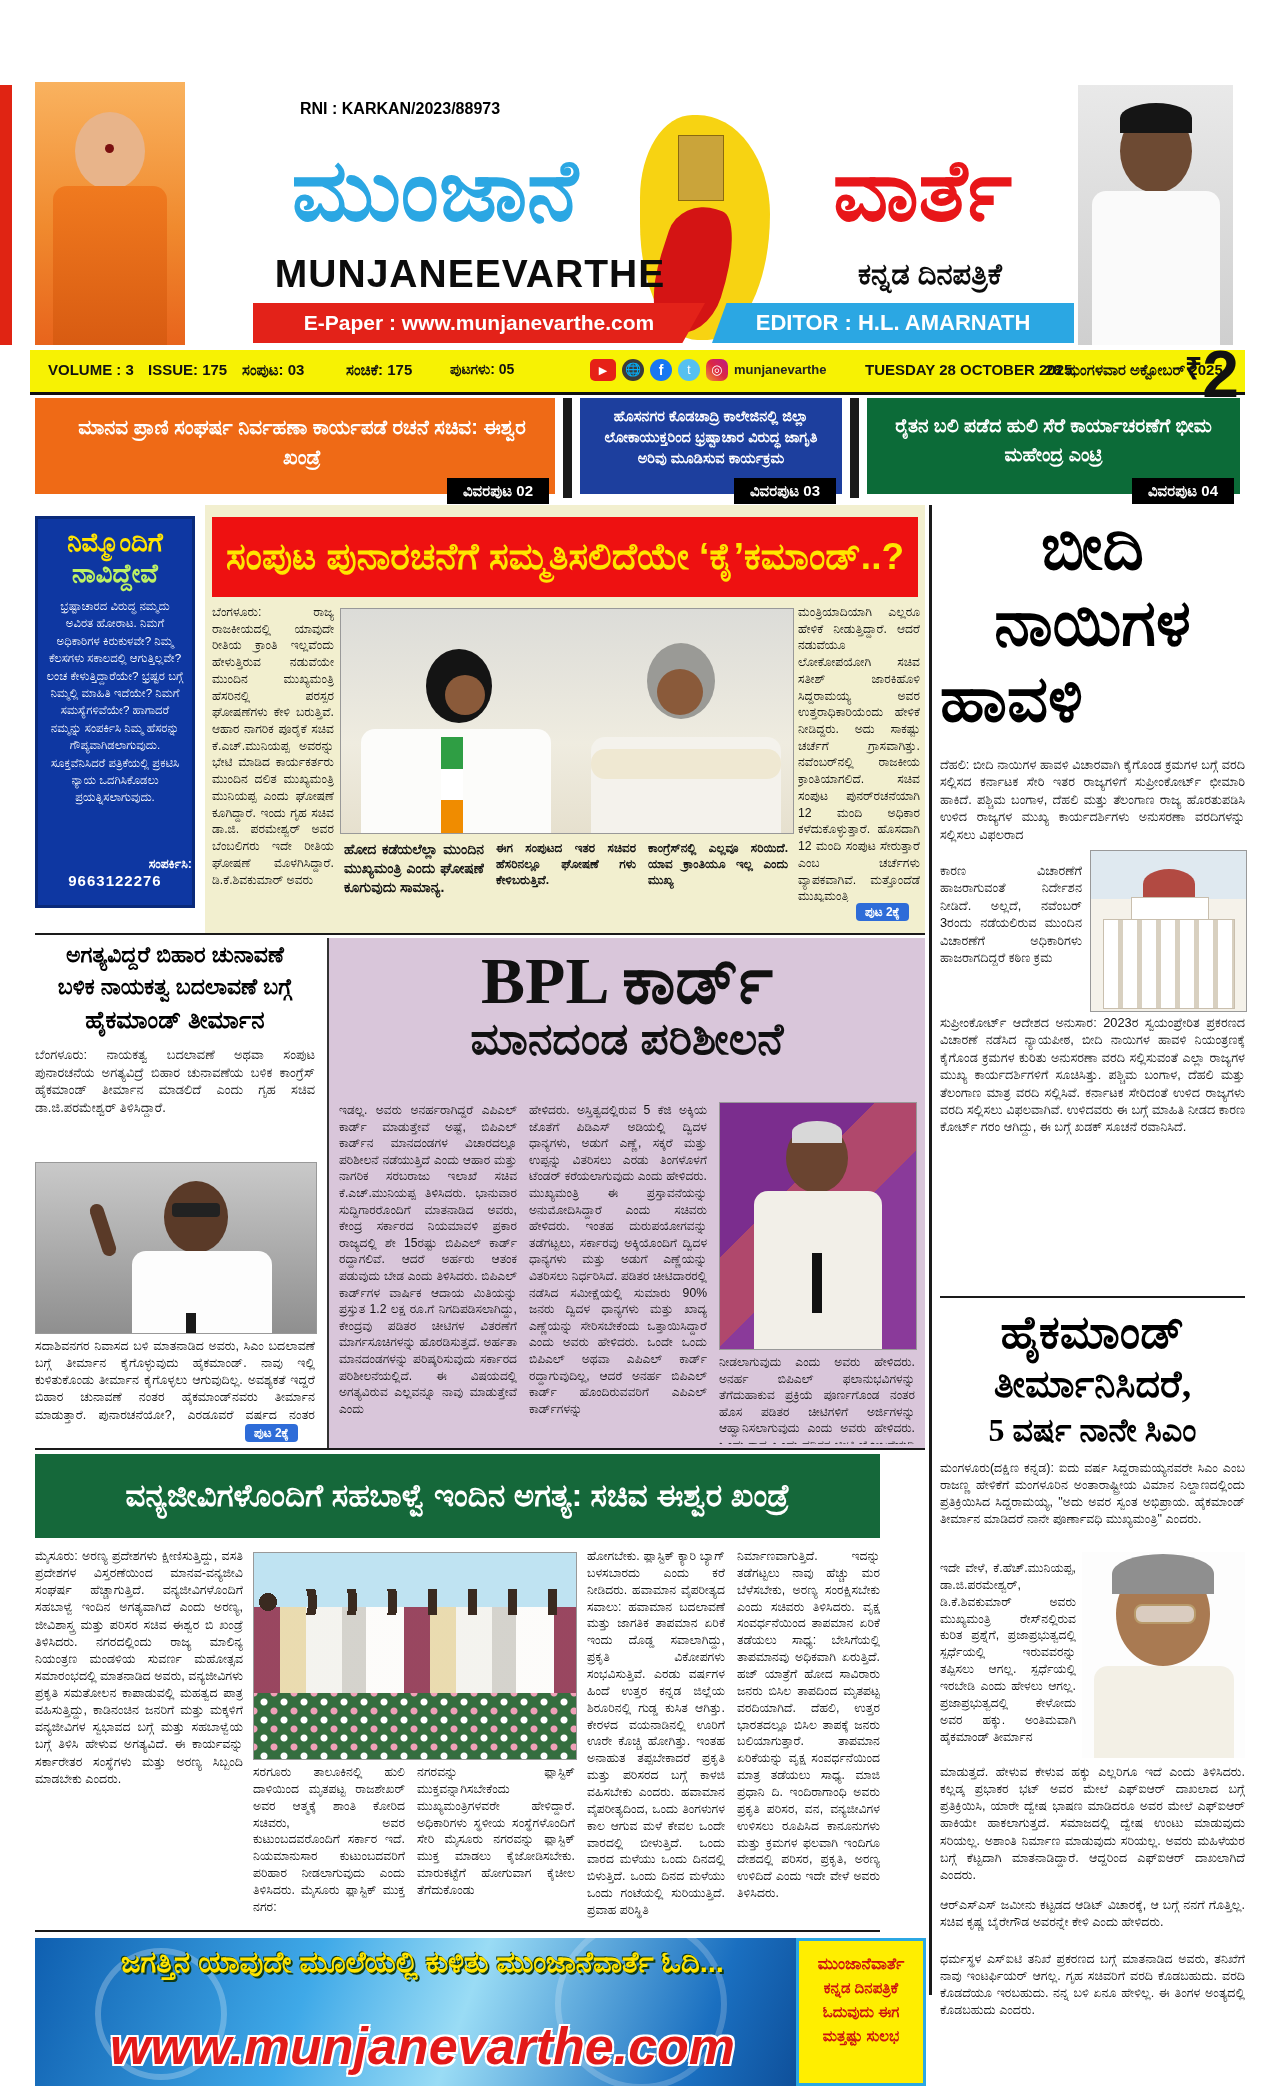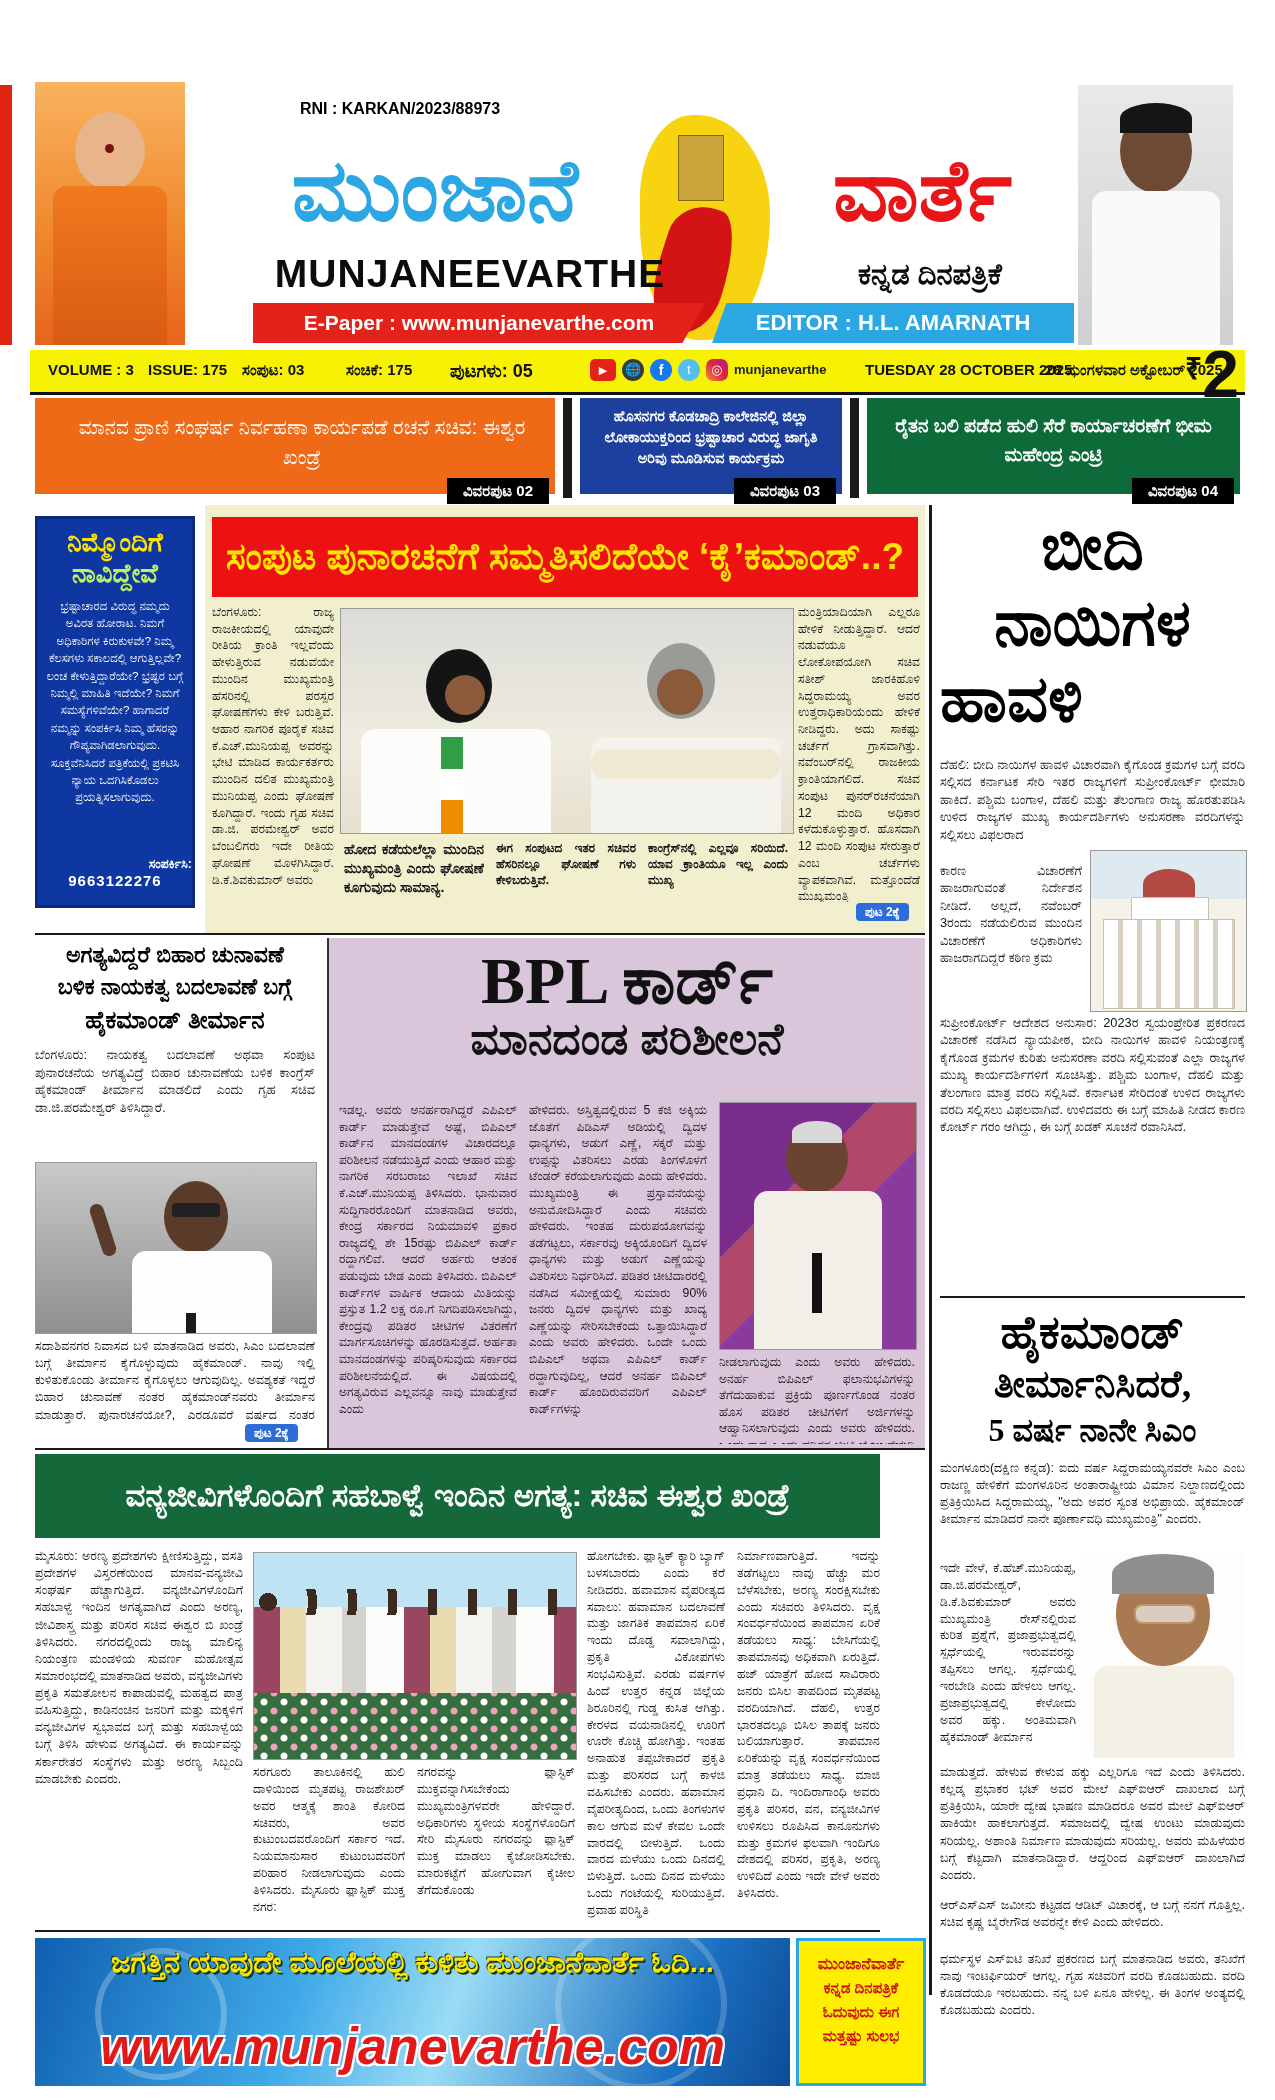--- a/index.html
+++ b/index.html
@@ -53,36 +53,36 @@
 
   <div class="abs" style="left:253px;top:303px;width:452px;height:40px;background:#e32219;color:#fff;font-size:21px;font-weight:bold;text-align:center;line-height:40px;clip-path:polygon(0 0,100% 0,95% 100%,0 100%);overflow:hidden;">E-Paper : www.munjanevarthe.com</div>
 
   <div class="abs" style="left:712px;top:303px;width:362px;height:40px;background:#2ba7e3;color:#fff;font-size:22px;font-weight:bold;text-align:center;line-height:40px;clip-path:polygon(4% 0,100% 0,100% 100%,0 100%);overflow:hidden;">EDITOR : H.L. AMARNATH</div>
 
   <div class="abs" style="left:30px;top:350px;width:1215px;height:42px;background:#f7f203;border-bottom:3px solid #101010;">
     <span class="abs" style="left:18px;top:11px;font-size:15px;font-weight:bold;">VOLUME : 3</span>
     <span class="abs" style="left:118px;top:11px;font-size:15px;font-weight:bold;">ISSUE: 175</span>
     <span class="abs" style="left:212px;top:11px;font-size:15px;font-weight:bold;">ಸಂಪುಟ: 03</span>
     <span class="abs" style="left:316px;top:11px;font-size:15px;font-weight:bold;">ಸಂಚಿಕೆ: 175</span>
-    <span class="abs" style="left:420px;top:11px;font-size:18px;font-weight:bold;">ಪುಟಗಳು: 05</span>
+    <span class="abs" style="left:420px;top:11px;font-size:14px;font-weight:bold;">ಪುಟಗಳು: 05</span>
     <span class="abs" style="left:560px;top:9px;position:absolute;display:inline-block;width:26px;height:22px;border-radius:5px;background:#e62117;color:#fff;text-align:center;line-height:22px;font-size:11px;">▶</span>
     <span class="abs" style="left:592px;top:9px;position:absolute;width:22px;height:22px;border-radius:50%;background:#3a3a3a;color:#fff;text-align:center;line-height:22px;font-size:13px;">🌐</span>
     <span class="abs" style="left:620px;top:9px;position:absolute;width:22px;height:22px;border-radius:50%;background:#1877f2;color:#fff;text-align:center;line-height:22px;font-size:14px;font-weight:bold;">f</span>
     <span class="abs" style="left:648px;top:9px;position:absolute;width:22px;height:22px;border-radius:50%;background:#55c0f0;color:#fff;text-align:center;line-height:22px;font-size:12px;">t</span>
     <span class="abs" style="left:676px;top:9px;position:absolute;width:22px;height:22px;border-radius:7px;background:linear-gradient(45deg,#f09433,#dc2743,#bc1888);color:#fff;text-align:center;line-height:22px;font-size:13px;">◎</span>
     <span class="abs" style="left:704px;top:12px;font-size:13px;font-weight:bold;color:#222;">munjanevarthe</span>
     <span class="abs" style="left:835px;top:11px;font-size:15px;font-weight:bold;">TUESDAY 28 OCTOBER 2025,</span>
     <span class="abs" style="left:1015px;top:11px;font-size:15px;font-weight:bold;">28 ಮಂಗಳವಾರ ಅಕ್ಟೋಬರ್ 2025</span>
   </div>
   <div class="abs" style="left:1185px;top:336px;width:80px;height:70px;z-index:5;">
     <span style="font-size:30px;font-weight:900;vertical-align:18px;">₹</span><span style="font-size:66px;font-weight:900;">2</span>
   </div>
 
   <div class="abs" style="left:35px;top:398px;width:520px;height:96px;background:#ef6a16;">
-    <div style="padding:14px 10px 0 24px;color:#fff;font-size:20px;font-weight:normal;line-height:1.5;text-align:center;overflow:hidden;height:74px;">ಮಾನವ ಪ್ರಾಣಿ ಸಂಘರ್ಷ ನಿರ್ವಹಣಾ ಕಾರ್ಯಪಡೆ ರಚನೆ ಸಚಿವ: ಈಶ್ವರ ಖಂಡ್ರೆ</div>
+    <div style="padding:14px 10px 0 24px;color:#fff;font-size:20px;font-weight:bold;line-height:1.5;text-align:center;overflow:hidden;height:74px;">ಮಾನವ ಪ್ರಾಣಿ ಸಂಘರ್ಷ ನಿರ್ವಹಣಾ ಕಾರ್ಯಪಡೆ ರಚನೆ ಸಚಿವ: ಈಶ್ವರ ಖಂಡ್ರೆ</div>
     <div class="tagblk" style="right:6px;bottom:-10px;">ವಿವರಪುಟ 02</div>
   </div>
   <div class="vrule" style="left:563px;top:398px;width:9px;height:100px;"></div>
   <div class="abs" style="left:580px;top:398px;width:262px;height:96px;background:#1d3f9e;">
     <div style="padding:8px 10px 0 10px;color:#fff;font-size:14.5px;font-weight:bold;line-height:1.45;text-align:center;overflow:hidden;height:80px;">ಹೊಸನಗರ ಕೊಡಚಾದ್ರಿ ಕಾಲೇಜಿನಲ್ಲಿ ಜಿಲ್ಲಾ ಲೋಕಾಯುಕ್ತರಿಂದ ಭ್ರಷ್ಟಾಚಾರ ವಿರುದ್ಧ ಜಾಗೃತಿ ಅರಿವು ಮೂಡಿಸುವ ಕಾರ್ಯಕ್ರಮ</div>
     <div class="tagblk" style="right:6px;bottom:-10px;">ವಿವರಪುಟ 03</div>
   </div>
   <div class="vrule" style="left:850px;top:398px;width:9px;height:100px;"></div>
   <div class="abs" style="left:867px;top:398px;width:373px;height:96px;background:#0c6b38;">
     <div style="padding:14px 18px 0 18px;color:#fff;font-size:19px;font-weight:bold;line-height:1.5;text-align:center;overflow:hidden;height:74px;">ರೈತನ ಬಲಿ ಪಡೆದ ಹುಲಿ ಸೆರೆ ಕಾರ್ಯಾಚರಣೆಗೆ ಭೀಮ ಮಹೇಂದ್ರ ಎಂಟ್ರಿ</div>
@@ -205,21 +205,21 @@
     <div class="abs" style="left:0;top:140px;width:322px;height:66px;background:radial-gradient(circle,#ffffff 3px,transparent 4px) 0 0/20px 18px,radial-gradient(circle,#f0a0b8 3px,transparent 4px) 10px 9px/20px 18px,#356e3f;"></div>
   </div>
 
   <div class="abs bt" style="left:253px;top:1764px;width:152px;height:162px;font-size:12.4px;">ಸರಗೂರು ತಾಲೂಕಿನಲ್ಲಿ ಹುಲಿ ದಾಳಿಯಿಂದ ಮೃತಪಟ್ಟ ರಾಜಶೇಖರ್ ಅವರ ಆತ್ಮಕ್ಕೆ ಶಾಂತಿ ಕೋರಿದ ಸಚಿವರು, ಅವರ ಕುಟುಂಬದವರೊಂದಿಗೆ ಸರ್ಕಾರ ಇದೆ. ನಿಯಮಾನುಸಾರ ಕುಟುಂಬದವರಿಗೆ ಪರಿಹಾರ ನೀಡಲಾಗುವುದು ಎಂದು ತಿಳಿಸಿದರು. ಮೈಸೂರು ಪ್ಲಾಸ್ಟಿಕ್ ಮುಕ್ತ ನಗರ:</div>
   <div class="abs bt" style="left:417px;top:1764px;width:158px;height:162px;font-size:12.4px;">ನಗರವನ್ನು ಪ್ಲಾಸ್ಟಿಕ್ ಮುಕ್ತವನ್ನಾಗಿಸಬೇಕೆಂದು ಮುಖ್ಯಮಂತ್ರಿಗಳವರೇ ಹೇಳಿದ್ದಾರೆ. ಅಧಿಕಾರಿಗಳು ಸ್ಥಳೀಯ ಸಂಸ್ಥೆಗಳೊಂದಿಗೆ ಸೇರಿ ಮೈಸೂರು ನಗರವನ್ನು ಪ್ಲಾಸ್ಟಿಕ್ ಮುಕ್ತ ಮಾಡಲು ಕೈಜೋಡಿಸಬೇಕು. ಮಾರುಕಟ್ಟೆಗೆ ಹೋಗುವಾಗ ಕೈಚೀಲ ತೆಗೆದುಕೊಂಡು</div>
   <div class="abs bt" style="left:587px;top:1548px;width:138px;height:378px;font-size:12.4px;">ಹೋಗಬೇಕು. ಪ್ಲಾಸ್ಟಿಕ್ ಕ್ಯಾರಿ ಬ್ಯಾಗ್ ಬಳಸಬಾರದು ಎಂದು ಕರೆ ನೀಡಿದರು. ಹವಾಮಾನ ವೈಪರೀತ್ಯದ ಸವಾಲು: ಹವಾಮಾನ ಬದಲಾವಣೆ ಮತ್ತು ಜಾಗತಿಕ ತಾಪಮಾನ ಏರಿಕೆ ಇಂದು ದೊಡ್ಡ ಸವಾಲಾಗಿದ್ದು, ಪ್ರಕೃತಿ ವಿಕೋಪಗಳು ಸಂಭವಿಸುತ್ತಿವೆ. ಎರಡು ವರ್ಷಗಳ ಹಿಂದೆ ಉತ್ತರ ಕನ್ನಡ ಜಿಲ್ಲೆಯ ಶಿರೂರಿನಲ್ಲಿ ಗುಡ್ಡ ಕುಸಿತ ಆಗಿತ್ತು. ಕೇರಳದ ವಯನಾಡಿನಲ್ಲಿ ಊರಿಗೆ ಊರೇ ಕೊಚ್ಚಿ ಹೋಗಿತ್ತು. ಇಂತಹ ಅನಾಹುತ ತಪ್ಪಬೇಕಾದರೆ ಪ್ರಕೃತಿ ಮತ್ತು ಪರಿಸರದ ಬಗ್ಗೆ ಕಾಳಜಿ ವಹಿಸಬೇಕು ಎಂದರು. ಹವಾಮಾನ ವೈಪರೀತ್ಯದಿಂದ, ಒಂದು ತಿಂಗಳುಗಳ ಕಾಲ ಆಗುವ ಮಳೆ ಕೇವಲ ಒಂದೇ ವಾರದಲ್ಲಿ ಬೀಳುತ್ತಿದೆ. ಒಂದು ವಾರದ ಮಳೆಯು ಒಂದು ದಿನದಲ್ಲಿ ಬಿಳುತ್ತಿದೆ. ಒಂದು ದಿನದ ಮಳೆಯು ಒಂದು ಗಂಟೆಯಲ್ಲಿ ಸುರಿಯುತ್ತಿದೆ. ಪ್ರವಾಹ ಪರಿಸ್ಥಿತಿ</div>
   <div class="abs bt" style="left:737px;top:1548px;width:143px;height:378px;font-size:12.4px;">ನಿರ್ಮಾಣವಾಗುತ್ತಿದೆ. ಇದನ್ನು ತಡೆಗಟ್ಟಲು ನಾವು ಹೆಚ್ಚು ಮರ ಬೆಳೆಸಬೇಕು, ಅರಣ್ಯ ಸಂರಕ್ಷಿಸಬೇಕು ಎಂದು ಸಚಿವರು ತಿಳಿಸಿದರು. ವೃಕ್ಷ ಸಂವರ್ಧನೆಯಿಂದ ತಾಪಮಾನ ಏರಿಕೆ ತಡೆಯಲು ಸಾಧ್ಯ: ಬೇಸಿಗೆಯಲ್ಲಿ ತಾಪಮಾನವು ಅಧಿಕವಾಗಿ ಏರುತ್ತಿದೆ. ಹಜ್ ಯಾತ್ರೆಗೆ ಹೋದ ಸಾವಿರಾರು ಜನರು ಬಿಸಿಲ ತಾಪದಿಂದ ಮೃತಪಟ್ಟ ವರದಿಯಾಗಿದೆ. ದೆಹಲಿ, ಉತ್ತರ ಭಾರತದಲ್ಲೂ ಬಿಸಿಲ ತಾಪಕ್ಕೆ ಜನರು ಬಲಿಯಾಗುತ್ತಾರೆ. ತಾಪಮಾನ ಏರಿಕೆಯನ್ನು ವೃಕ್ಷ ಸಂವರ್ಧನೆಯಿಂದ ಮಾತ್ರ ತಡೆಯಲು ಸಾಧ್ಯ. ಮಾಜಿ ಪ್ರಧಾನಿ ದಿ. ಇಂದಿರಾಗಾಂಧಿ ಅವರು ಪ್ರಕೃತಿ ಪರಿಸರ, ವನ, ವನ್ಯಜೀವಿಗಳ ಉಳಿಸಲು ರೂಪಿಸಿದ ಕಾನೂನುಗಳು ಮತ್ತು ಕ್ರಮಗಳ ಫಲವಾಗಿ ಇಂದಿಗೂ ದೇಶದಲ್ಲಿ ಪರಿಸರ, ಪ್ರಕೃತಿ, ಅರಣ್ಯ ಉಳಿದಿದೆ ಎಂದು ಇದೇ ವೇಳೆ ಅವರು ತಿಳಿಸಿದರು.</div>
 
   <div class="hrule" style="left:35px;top:1930px;width:845px;height:2px;"></div>
 
-  <div class="abs" style="left:35px;top:1938px;width:755px;height:148px;background:linear-gradient(110deg,#0f5fb0 0%,#3fa9e8 35%,#9adcf5 55%,#1a6fc0 85%,#0d4c96 100%);overflow:hidden;">
+  <div class="abs" style="left:35px;top:1938px;width:755px;height:148px;background:linear-gradient(110deg,#0f5fb0 0%,#3fa9e8 35%,#9adcf5 55%,#1a6fc0 85%,#0d4c96 100%);overflow:hidden;padding-left:20px;">
     <div class="abs" style="left:60px;top:10px;width:120px;height:120px;border:6px solid rgba(255,255,255,.25);border-radius:50%;"></div>
     <div class="abs" style="left:520px;top:-20px;width:160px;height:160px;border:6px solid rgba(255,255,255,.2);border-radius:50%;"></div>
     <div style="position:absolute;left:0;top:8px;width:100%;text-align:center;color:#ffe400;font-size:29px;font-weight:900;text-shadow:2px 2px 0 #103a14,-1px -1px 0 #103a14;white-space:nowrap;">ಜಗತ್ತಿನ ಯಾವುದೇ ಮೂಲೆಯಲ್ಲಿ ಕುಳಿತು ಮುಂಜಾನೆವಾರ್ತೆ ಓದಿ...</div>
     <div style="position:absolute;left:0;bottom:10px;width:100%;text-align:center;color:#e31919;font-size:52px;font-weight:900;font-style:italic;text-shadow:2px 2px 0 #ffffff,-2px -2px 0 #ffffff,2px -2px 0 #ffffff,-2px 2px 0 #ffffff;white-space:nowrap;">www.munjanevarthe.com</div>
   </div>
 
   <div class="abs" style="left:796px;top:1938px;width:130px;height:148px;background:#ffee00;border:3px solid #2ba7e3;box-sizing:border-box;text-align:center;">
     <div style="color:#cc1111;font-size:16px;font-weight:900;margin-top:14px;">ಮುಂಜಾನೆವಾರ್ತೆ</div>
     <div style="color:#cc1111;font-size:15px;font-weight:bold;margin-top:6px;">ಕನ್ನಡ ದಿನಪತ್ರಿಕೆ</div>
     <div style="color:#cc1111;font-size:15px;font-weight:bold;margin-top:6px;">ಓದುವುದು ಈಗ</div>

